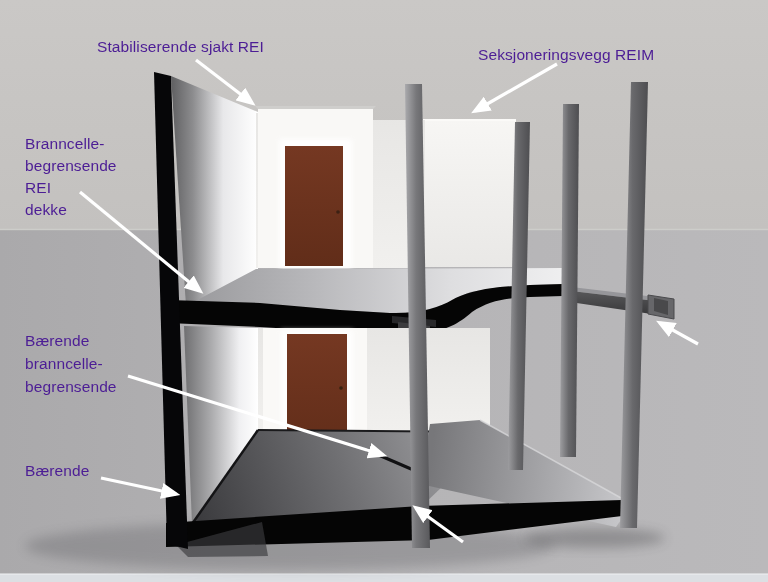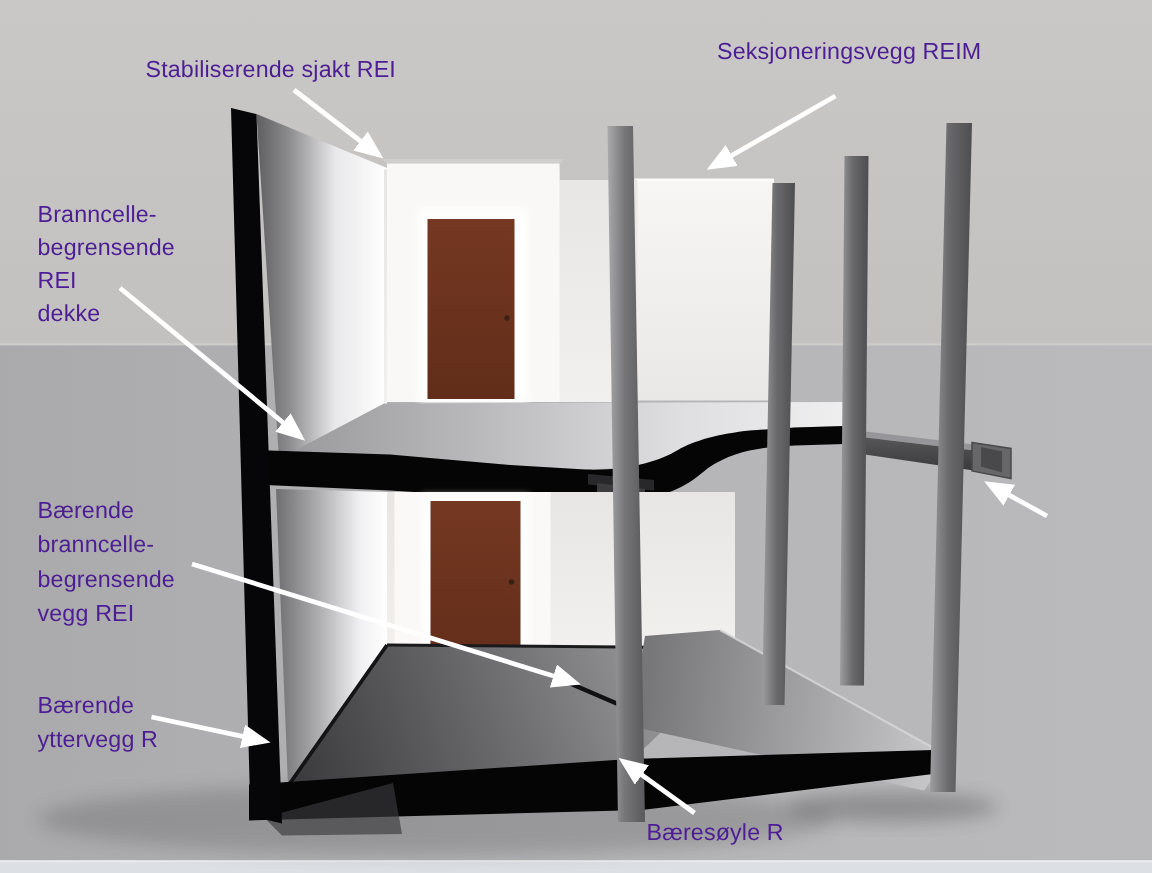--- a/index.html
+++ b/index.html
@@ -185,41 +185,36 @@
       <line x1="101" y1="478" x2="176" y2="494" marker-end="url(#ah)"></line>
       <line x1="463" y1="542" x2="416" y2="508" marker-end="url(#ah)"></line>
       <line x1="698" y1="344" x2="660" y2="323" marker-end="url(#ah)"></line>
     </g>
   </svg>
 
   <div class="callout" style="left:97px;top:36px;">
     <span class="ln">Stabiliserende sjakt REI</span>
   </div>
 
-  <div class="callout" style="left:478px;top:24px;">
+  <div class="callout" style="left:478px;top:44px;">
     <span class="ln">Seksjoneringsvegg REIM</span>
   </div>
 
   <div class="callout" style="left:25px;top:133px;">
     <span class="ln">Branncelle-</span>
     <span class="ln">begrensende</span>
     <span class="ln">REI</span>
     <span class="ln">dekke</span>
   </div>
 
   <div class="callout lh23" style="left:25px;top:329px;">
     <span class="ln">Bærende</span>
     <span class="ln">branncelle-</span>
     <span class="ln">begrensende</span>
-    <span class="ln">vegg REI</span>
   </div>
 
   <div class="callout lh23" style="left:25px;top:459px;">
     <span class="ln">Bærende</span>
-    <span class="ln">yttervegg R</span>
-  </div>
-
-  <div class="callout" style="left:431px;top:545px;">
-    <span class="ln">Bæresøyle R</span>
-  </div>
+  </div>
+
 
 
 </div>
 
 </body></html>

